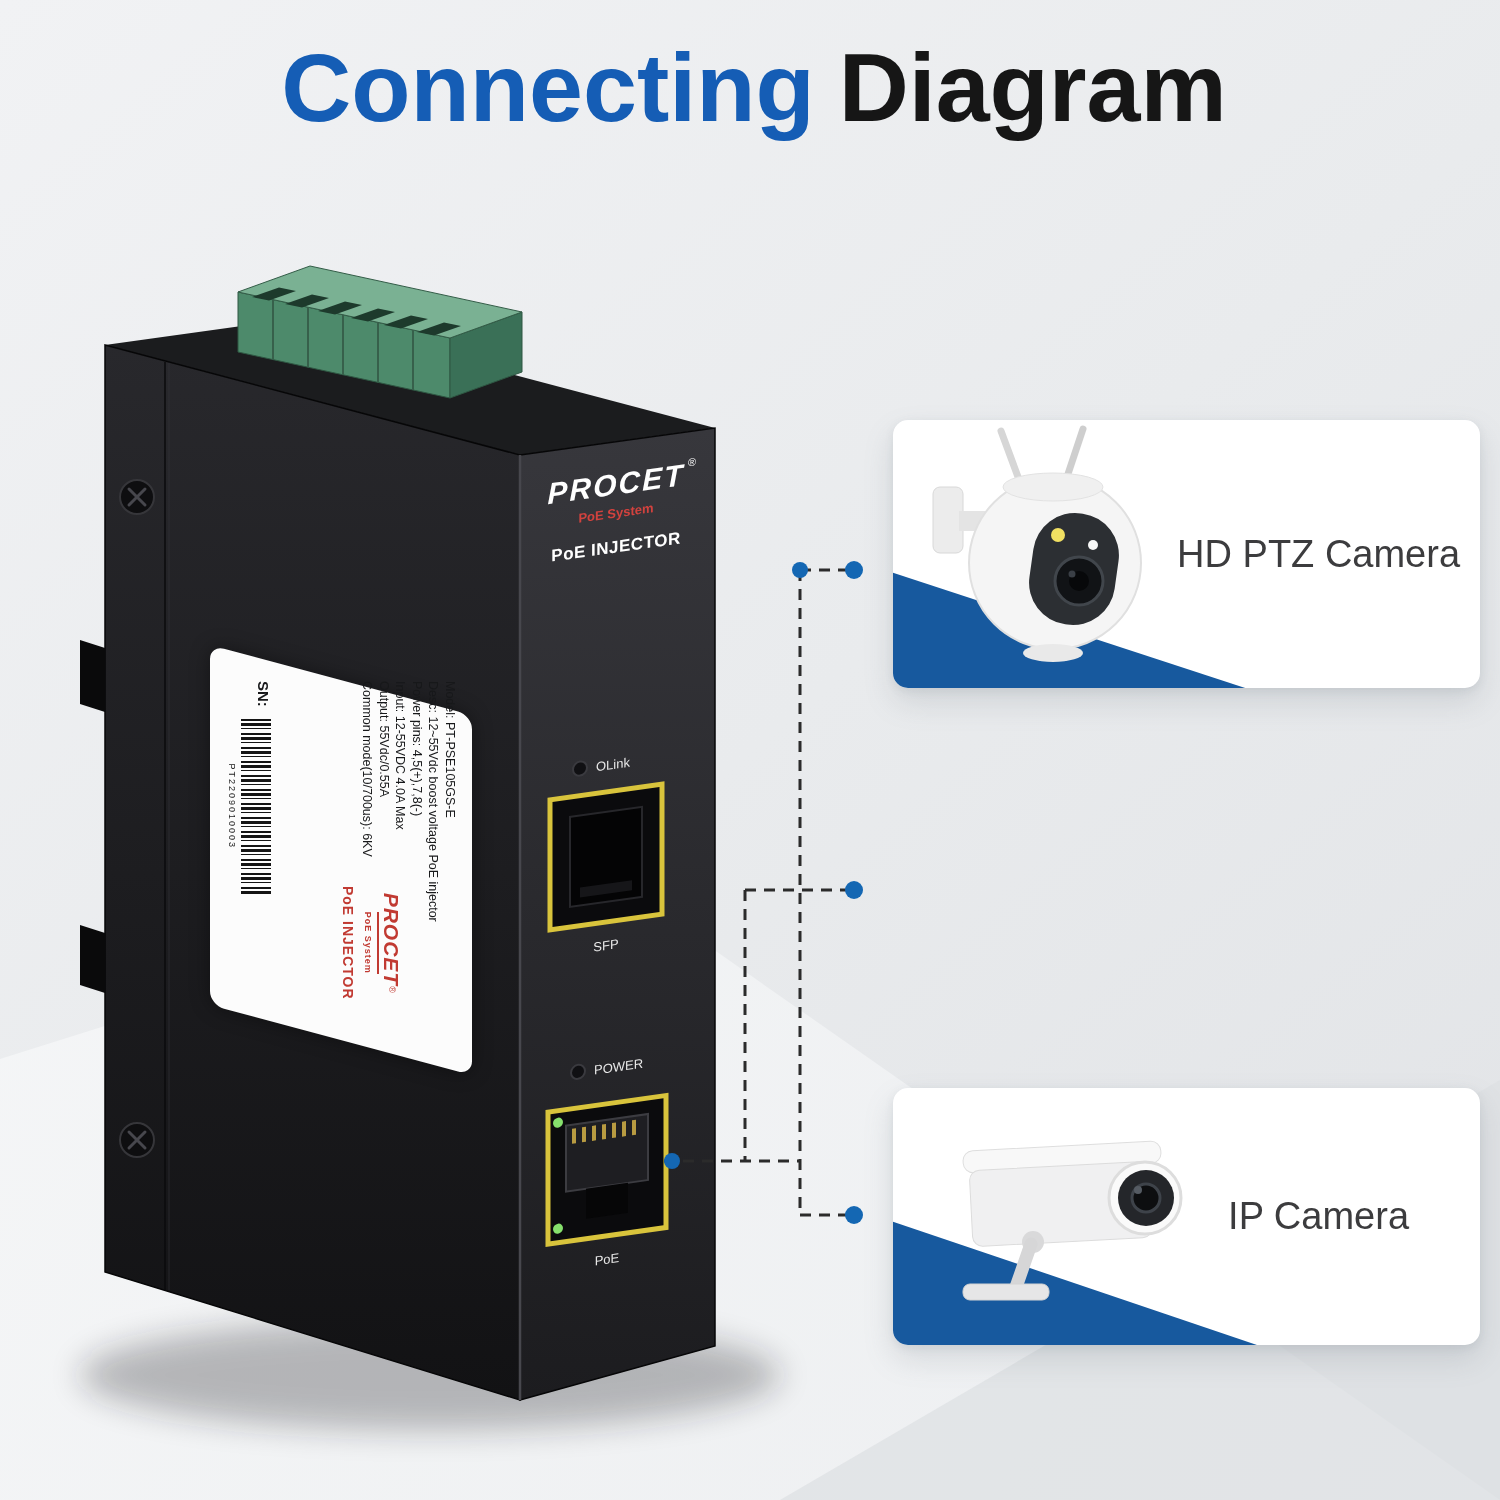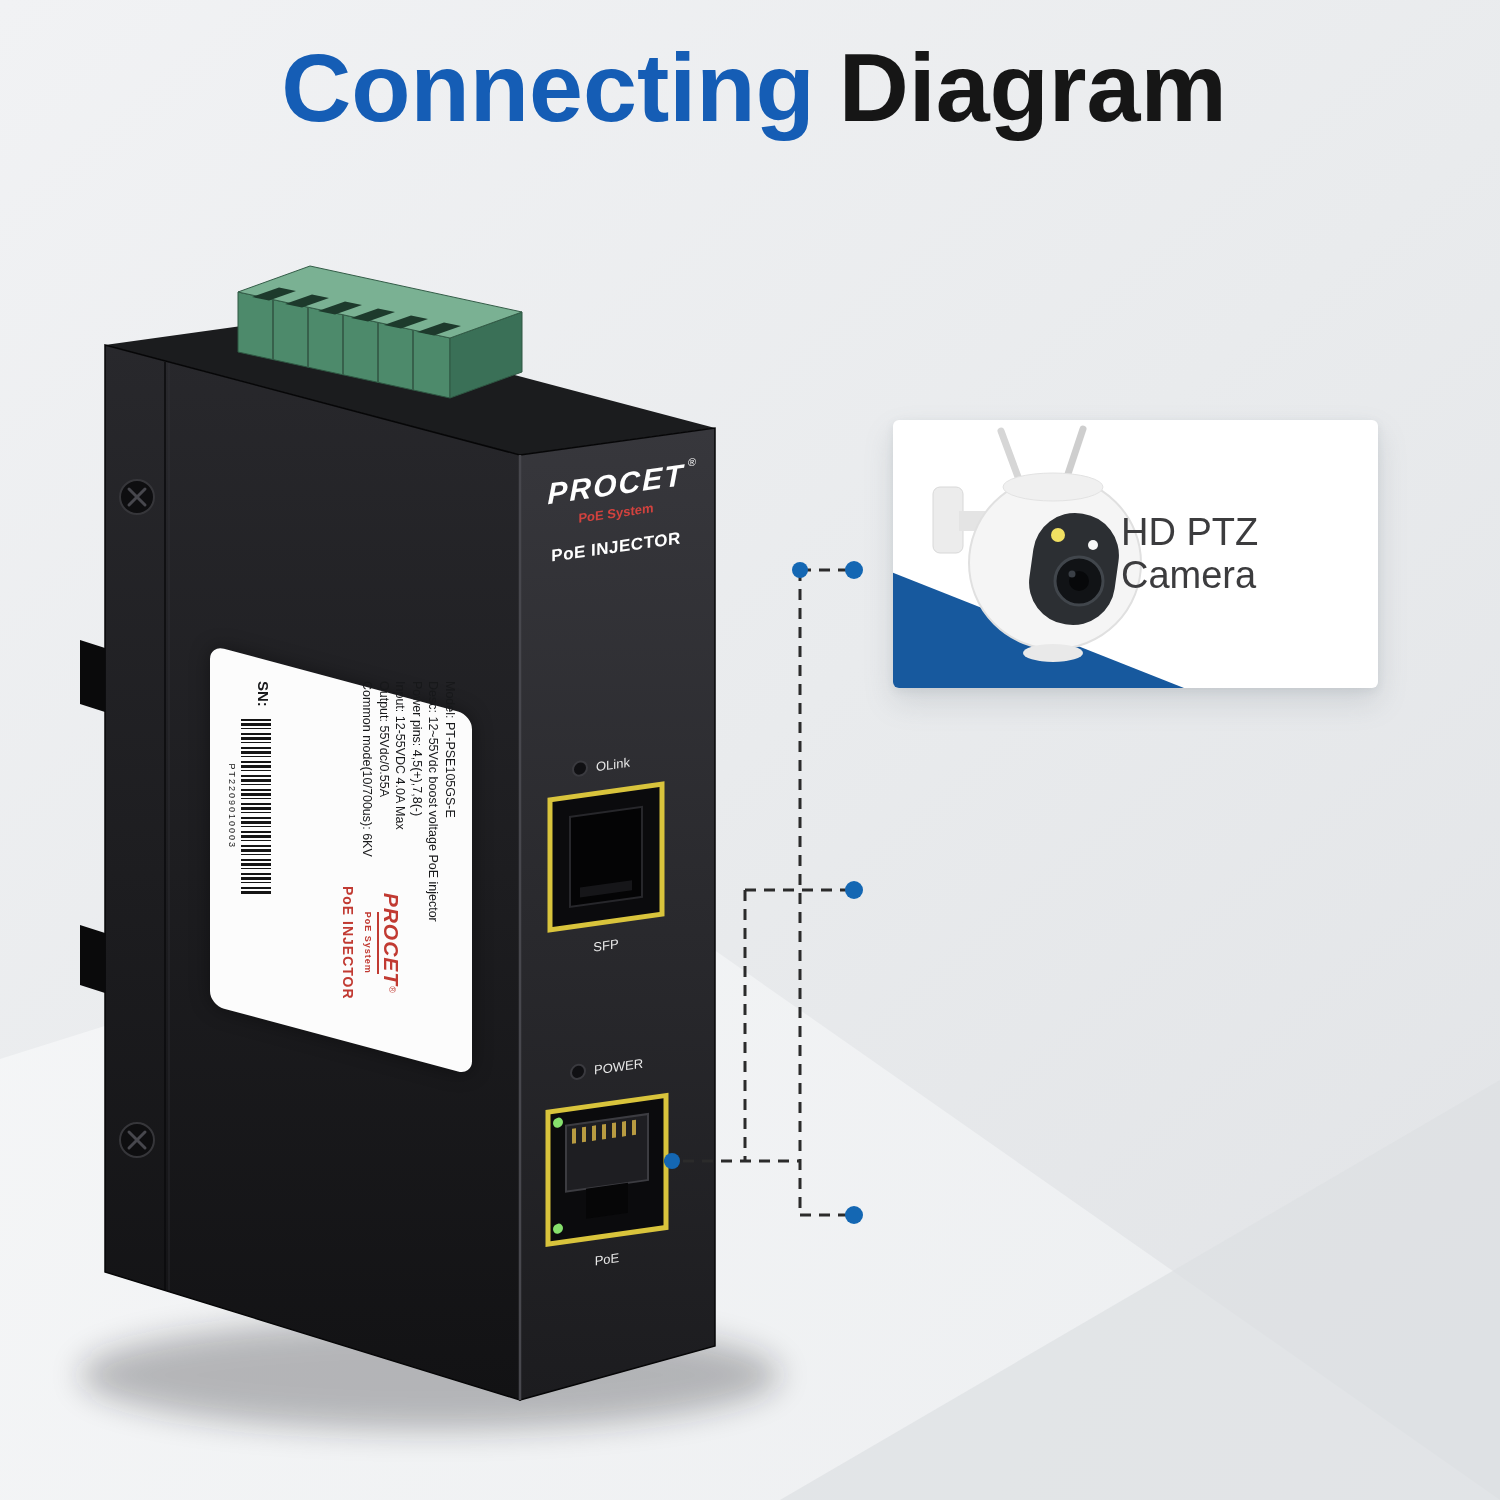--- a/index.html
+++ b/index.html
@@ -71,21 +71,21 @@
   .barcode{width:175px;height:30px;
       background:repeating-linear-gradient(90deg,#141414 0 2px,transparent 2px 4px,
                  #141414 4px 7px,transparent 7px 9px,#141414 9px 10px,transparent 10px 14px);}
   .barcode-num{font-size:9px;letter-spacing:2px;margin-top:1px;color:#222;}
 
   
   .dash{stroke:#2b2b2b;stroke-width:3;fill:none;stroke-dasharray:11 8;}
   .dot{fill:var(--dot-blue,#1467b3);}
 
   
-  .card{position:absolute;left:893px;width:485px;background:#ffffff;border-radius:6px;
+  .card{position:absolute;left:893px;width:587px;background:#ffffff;border-radius:15px;
         box-shadow:0 14px 30px rgba(110,120,132,.20),0 3px 8px rgba(110,120,132,.12);overflow:hidden;}
   .card1{top:420px;height:268px;}
   .card2{top:763px;height:257px;}
   .card3{top:1088px;height:257px;}
   .card-blue{position:absolute;left:0;top:0;right:0;bottom:0;background:var(--card-blue,#17599e);}
   .blue1{clip-path:polygon(0 57%,60% 100%,0 100%);}
   .blue2{clip-path:polygon(0 68%,100% 40%,100% 66%,0 94%);}
   .blue3{clip-path:polygon(0 52%,62% 100%,0 100%);}
   .card-art{position:absolute;}
   .card-label{position:absolute;left:47%;right:2%;top:0;bottom:0;display:flex;
@@ -242,14 +242,29 @@
       <circle cx="190" cy="122" r="5" fill="#f7f7f7"></circle>
       <circle cx="176" cy="158" r="24" fill="#111316" stroke="#41464c" stroke-width="3"></circle>
       <circle cx="176" cy="158" r="10" fill="#07080a"></circle>
       <circle cx="169" cy="151" r="3.5" fill="#3a3f46"></circle>
       <ellipse cx="150" cy="230" rx="30" ry="9" fill="#e9e9e9"></ellipse>
     </svg>
     <div class="card-label">HD PTZ Camera</div>
   </div>
 
 
+  <div class="card card3">
+    <div class="card-blue blue3"></div>
+    <svg class="card-art" style="left:14px;top:8px;" width="300" height="245" viewBox="0 0 300 245">
+      <rect x="56" y="50" width="198" height="22" rx="10" fill="#f8f8f8" stroke="#dedede" transform="rotate(-3 155 61)"></rect>
+      <rect x="64" y="70" width="180" height="76" rx="10" fill="#f0f0f1" stroke="#dcdcdc" transform="rotate(-3 154 108)"></rect>
+      <circle cx="238" cy="102" r="36" fill="#fafafa" stroke="#dddddd" stroke-width="3"></circle>
+      <circle cx="239" cy="102" r="28" fill="#24262a"></circle>
+      <circle cx="239" cy="102" r="14" fill="#0d0e10" stroke="#3e434a" stroke-width="3"></circle>
+      <circle cx="231" cy="94" r="4" fill="#555b63"></circle>
+      <circle cx="126" cy="146" r="11" fill="#d9d9da"></circle>
+      <path d="M124 148 L108 194" stroke="#d6d6d7" stroke-width="13" stroke-linecap="round"></path>
+      <rect x="56" y="188" width="86" height="16" rx="7" fill="#e6e6e7" stroke="#d4d4d4"></rect>
+    </svg>
+    <div class="card-label">IP Camera</div>
+  </div>
 
 </div>
 
 </body></html>

